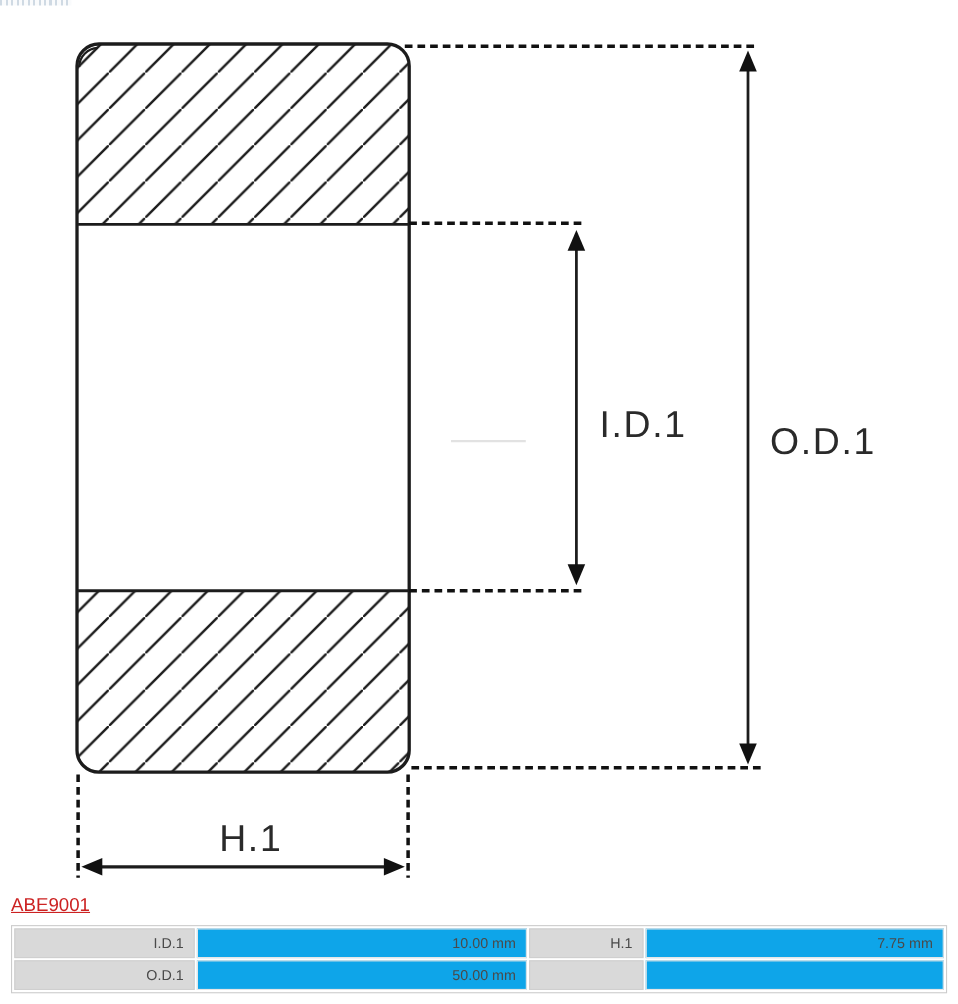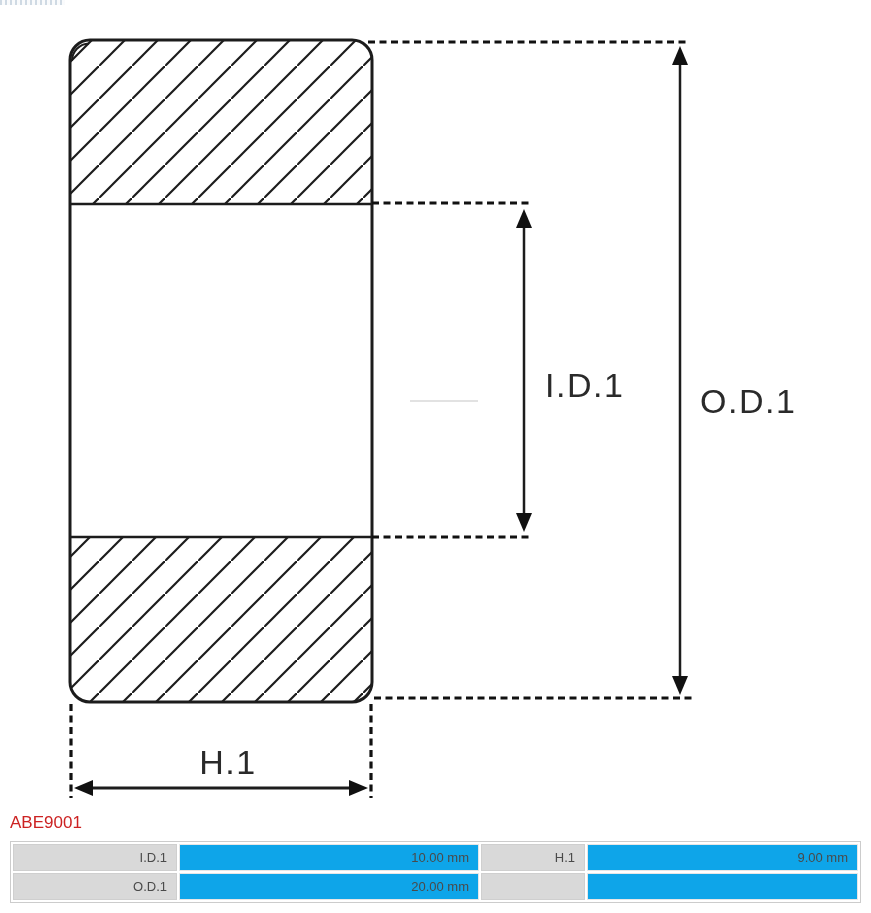--- a/index.html
+++ b/index.html
@@ -25,20 +25,21 @@
     font-family: "Liberation Sans", sans-serif;
     font-weight: 400;
     letter-spacing: 1.5px;
     fill: #2a2a2a;
   }
   .part-number {
     position: absolute; left: 10px; top: 812px;
     font-size: 17px; line-height: 22px;
     color: #cc2222;
     font-weight: 400;
+    text-decoration: underline;
   }
   table.spec {
     position: absolute; left: 10px; top: 841px;
     width: 851px;
     border-collapse: separate;
     border-spacing: 2px;
     border: 1px solid #cccccc;
     table-layout: fixed;
     background: #ffffff;
   }
@@ -122,22 +123,22 @@
     <col style="width:164px">
     <col style="width:300px">
     <col style="width:104px">
     <col>
   </colgroup>
   <tbody>
     <tr>
       <td class="cell-label">I.D.1</td>
       <td class="cell-value">10.00 mm</td>
       <td class="cell-label">H.1</td>
-      <td class="cell-value">9.00 mm</td>
+      <td class="cell-value">7.75 mm</td>
     </tr>
     <tr>
       <td class="cell-label">O.D.1</td>
-      <td class="cell-value">20.00 mm</td>
+      <td class="cell-value">50.00 mm</td>
       <td class="cell-label"></td>
       <td class="cell-value"></td>
     </tr>
   </tbody>
 </table>
 
 </body></html>

